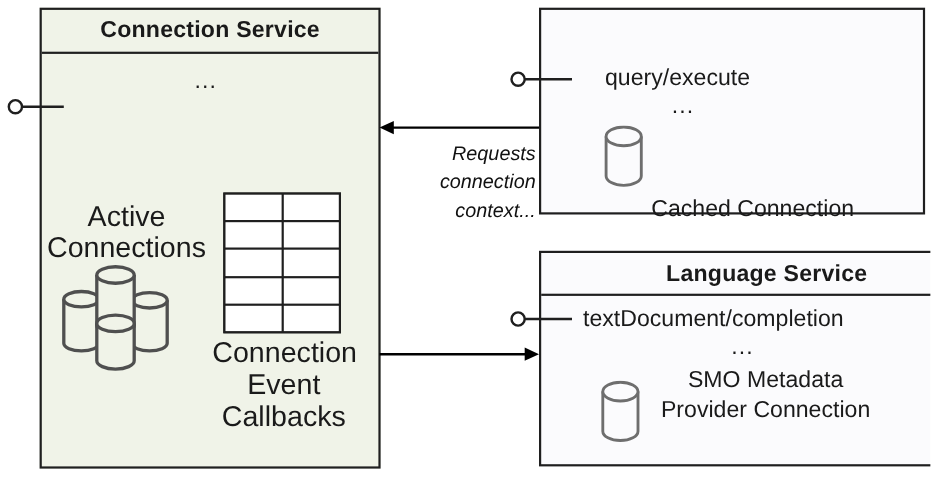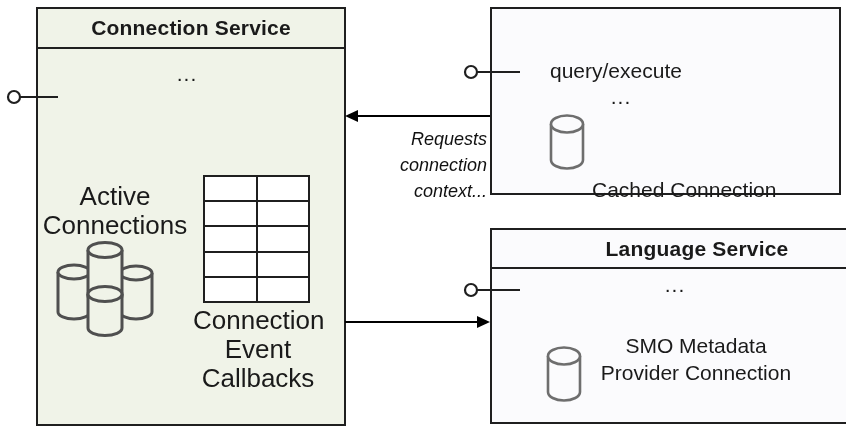--- a/index.html
+++ b/index.html
@@ -144,20 +144,21 @@
       </g>
     </svg>
 
     <div class="icon-label" style="left:100px; top:121px;margin-top:48px;">Cached Connection</div>
   </div>
 
   <div class="box svc" style="left:490px; top:228px; width:414px; height:196px;">
     <div class="box-header" style="height:37px;">Language Service</div>
 
     <div class="methods" style="left:38px; top:44px; width:290px;">
+      <div>textDocument/completion</div>
       <div class="dots">...</div>
     </div>
 
     <svg class="cyl-svg" style="left:53px; top:116px;" width="38" height="57" viewBox="0 0 38 57">
       <g fill="#fbfbfd" stroke="#6e6e6e" stroke-width="2.6">
         <path d="M 3 10 L 3 46 A 16 8.5 0 0 0 35 46 L 35 10"></path>
         <ellipse cx="19" cy="10" rx="16" ry="8.5"></ellipse>
       </g>
     </svg>
 

